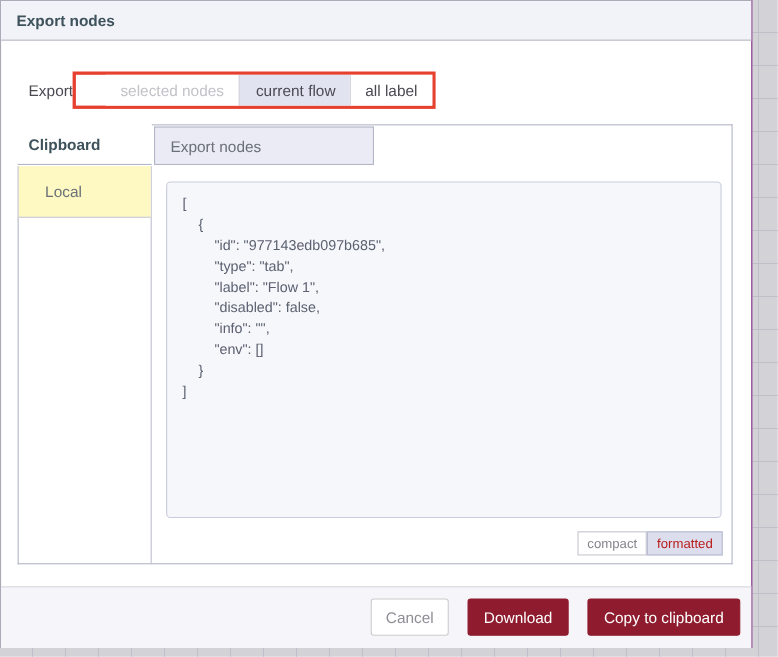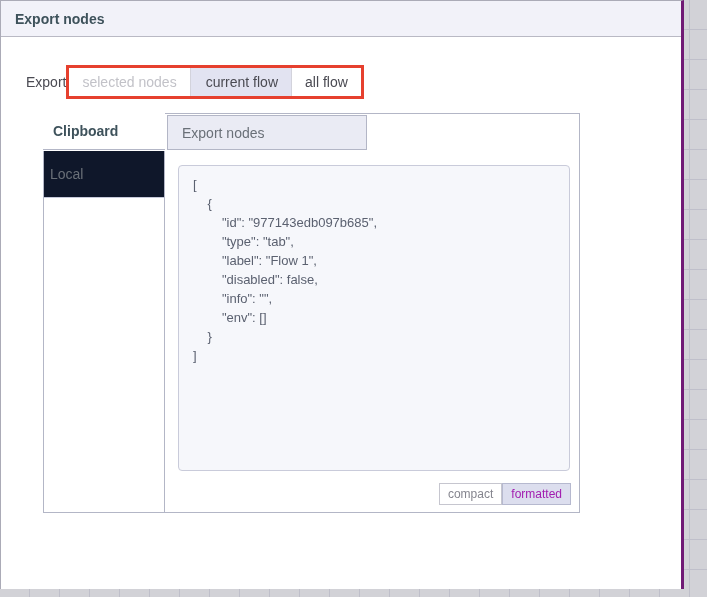--- a/index.html
+++ b/index.html
@@ -12,45 +12,45 @@
       #d2d2d7;
     position: relative;
   }
   .stage { position: absolute; inset: 0; }
 
   
   .dialog {
     position: absolute; left: 0; top: 8; width: 684px; height: 589px;
     background: #ffffff;
     border-left: 1px solid #ababb7;
-    border-right: 3px solid #701a75;
+    border-right: 1px solid #701a75;
     border-top: 1px solid #ababb7;
   }
   .dialog-header {
     position: absolute; left: 0; top: 0; right: 0; height: 36px;
     background: #f2f2f9; border-bottom: 1px solid #b9b9c4;
     line-height: 36px; padding-left: 14px;
     font-size: 14px; font-weight: bold; color: #3e525b;
   }
 
   
   .export-row { position: absolute; left: 25px; top: 61px; height: 40px; display: flex; align-items: center; }
   .export-label { font-size: 14px; color: #4a4a52; margin-right: 0; }
   .annotation-box { display: inline-flex; border: 3px solid #e6402e; background: #ffffff; }
   .opt-btn {
     font-family: "Liberation Sans", sans-serif;
     font-size: 14px; padding: 6px 13px; background: #ffffff; border: none;
     color: #4a4a52; cursor: pointer; line-height: 16px;
   }
   .opt-btn + .opt-btn { border-left: 1px solid #d3d3dc; }
-  .opt-btn.disabled { color: #c2c2c8; }
+  .opt-btn.disabled { color: #c2c2c8; margin-left: 27px; }
   .opt-btn.selected { background: #e2e3f1; padding-left: 15px; }
 
   
-  .panel { position: absolute; left: 42px; top: 112px; width: 537px; height: 400px; }
+  .panel { position: absolute; left: 15px; top: 112px; width: 650px; height: 400px; }
   .panel-top { position: absolute; left: 0; right: 0; top: 0; height: 37px; border-bottom: 1px solid #b3b6c6; }
   .clipboard-label {
     position: absolute; left: 10px; top: 0; line-height: 37px;
     font-size: 14px; font-weight: bold; color: #3e525b;
   }
   .tab-region {
     position: absolute; left: 122px; right: 0; top: 0; height: 38px;
     border-top: 1px solid #b3b6c6; border-right: 1px solid #b3b6c6; background: #ffffff;
   }
   .tab {
@@ -66,22 +66,22 @@
     border: 1px solid #b3b6c6; border-bottom: none;
     height: 38px; font-weight: bold; color: #3e525b; z-index: 2;
   }
 
   .sidebar {
     position: absolute; left: 0; top: 38px; width: 122px; bottom: 0;
     background: #ffffff; border-left: 1px solid #b3b6c6;
     border-right: 1px solid #b3b6c6; border-bottom: 1px solid #b3b6c6;
   }
   .sidebar-item {
-    height: 47px; line-height: 47px; padding-left: 6px;
-    background: #0f172a; border-bottom: 1px solid #c6c9da;
+    height: 47px; line-height: 47px; padding-left: 24px;
+    background: #fef9c3; border-bottom: 1px solid #c6c9da;
     font-size: 14px; color: #6a7078; cursor: pointer;
   }
 
   .tab-content {
     position: absolute; left: 122px; top: 38px; right: 0; bottom: 0;
     background: #ffffff; border-right: 1px solid #b3b6c6; border-bottom: 1px solid #b3b6c6;
   }
   .code-area {
     position: absolute; left: 13px; top: 14px; right: 9px; height: 306px;
     background: #f6f7fb; border: 1px solid #c9cbda; border-radius: 4px;
@@ -90,21 +90,21 @@
   .code-area pre {
     font-family: "Liberation Sans", sans-serif;
     font-size: 13px; line-height: 19px; color: #5b6170; white-space: pre;
   }
   .format-row { position: absolute; right: 8px; top: 332px; display: flex; }
   .fmt-btn {
     font-family: "Liberation Sans", sans-serif;
     font-size: 12px; padding: 3px 8px; cursor: pointer; line-height: 14px;
   }
   .fmt-btn.plain { background: #ffffff; border: 1px solid #c6c6cf; color: #85858e; }
-  .fmt-btn.selected { background: #dcdeee; border: 1px solid #b6b9cf; color: #a21caf; }
+  .fmt-btn.selected { background: #dcdeee; border: 1px solid #b6b9cf; color: #b91c1c; }
 
   
   .footer {
     position: absolute; left: 0; right: 0; top: 532px; bottom: 0;
     background: #f6f6fa; border-top: 1px solid #d6d6de;
   }
   .btn {
     position: absolute; top: 10px; height: 34px; font-family: "Liberation Sans", sans-serif;
     font-size: 14px; border-radius: 3px; cursor: pointer;
   }
@@ -119,21 +119,21 @@
 <div class="stage">
   <div class="dialog">
 
     <div class="dialog-header">Export nodes</div>
 
     <div class="export-row">
       <span class="export-label">Export</span>
       <div class="annotation-box">
         <button class="opt-btn disabled">selected nodes</button>
         <button class="opt-btn selected">current flow</button>
-        <button class="opt-btn">all flow</button>
+        <button class="opt-btn">all label</button>
       </div>
     </div>
 
     <div class="panel">
       <div class="panel-top">
         <span class="clipboard-label">Clipboard</span>
         <div class="tab-region">
           <div class="tab inactive">Export nodes</div>
         </div>
       </div>
@@ -155,15 +155,20 @@
     }
 ]</pre>
         </div>
         <div class="format-row">
           <button class="fmt-btn plain">compact</button>
           <button class="fmt-btn selected">formatted</button>
         </div>
       </div>
     </div>
 
+    <div class="footer">
+      <button class="btn btn-cancel">Cancel</button>
+      <button class="btn btn-red btn-download">Download</button>
+      <button class="btn btn-red btn-copy">Copy to clipboard</button>
+    </div>
 
   </div>
 </div>
 
 </body></html>

